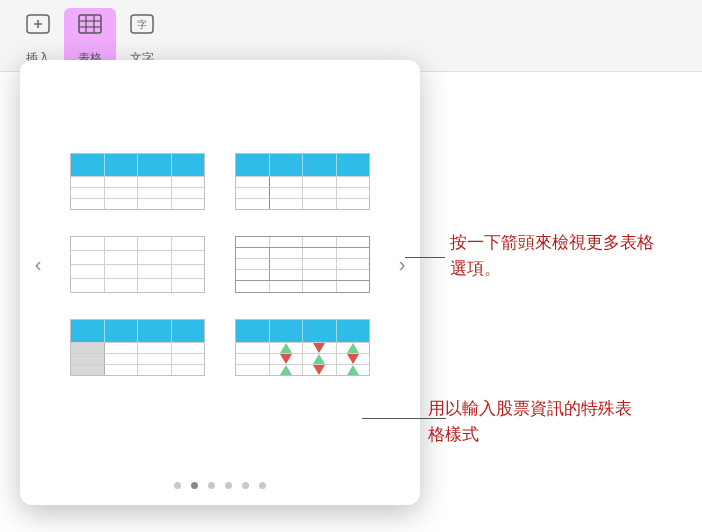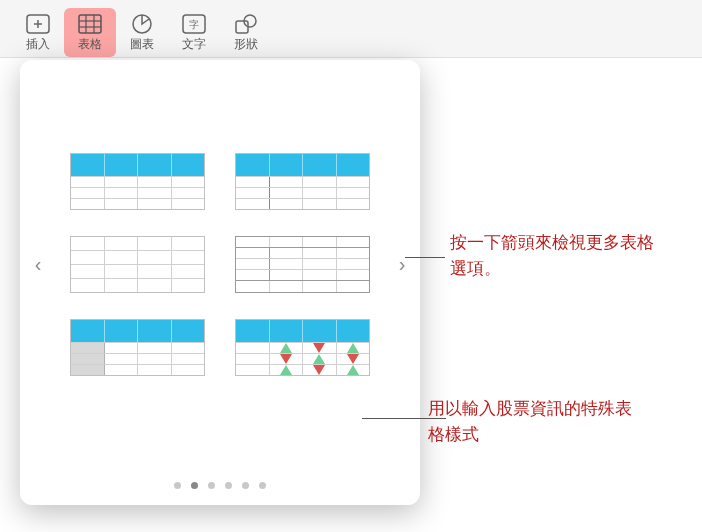--- a/index.html
+++ b/index.html
@@ -19,34 +19,34 @@
     }
     .toolbar-item {
       display: flex;
       flex-direction: column;
       align-items: center;
       padding: 4px 12px;
       cursor: pointer;
       border-radius: 6px;
     }
     .toolbar-item.active {
-      background: #fca5a5;
+      background: #f0abfc;
     }
     .toolbar-icon {
       width: 28px;
       height: 24px;
       display: flex;
       align-items: center;
       justify-content: center;
       color: #555;
     }
     .toolbar-label {
       font-size: 12px;
       color: #555;
-      margin-top: 0;
+      margin-top: 14px;
     }
     .popover {
       position: absolute;
       top: 60px;
       left: 20px;
       width: 400px;
       height: 445px;
       background: #fff;
       border-radius: 12px;
       box-shadow: 0 8px 30px rgba(0,0,0,0.25);
@@ -179,44 +179,26 @@
           <line x1="1" y1="7" x2="23" y2="7" stroke="#555" stroke-width="1.2"></line>
           <line x1="1" y1="13" x2="23" y2="13" stroke="#555" stroke-width="1.2"></line>
           <line x1="8" y1="1" x2="8" y2="19" stroke="#555" stroke-width="1.2"></line>
           <line x1="16" y1="1" x2="16" y2="19" stroke="#555" stroke-width="1.2"></line>
         </svg>
     </div>
     <div class="toolbar-label">表格</div>
   </div>
   <div class="toolbar-item">
     <div class="toolbar-icon">
-      <svg width="22" height="22" viewBox="0 0 22 22">
-          <circle cx="11" cy="11" r="9" fill="none" stroke="#666" stroke-width="1.5"></circle>
-          <path d="M11 2 L11 11 L18 6" fill="none" stroke="#666" stroke-width="1.5"></path>
-        </svg>
-    </div>
-    <div class="toolbar-label">圖表</div>
-  </div>
-  <div class="toolbar-item">
-    <div class="toolbar-icon">
       <svg width="24" height="20" viewBox="0 0 24 20">
           <rect x="1" y="1" width="22" height="18" rx="3" fill="none" stroke="#666" stroke-width="1.5"></rect>
           <text x="12" y="14" text-anchor="middle" font-size="10" fill="#666">字</text>
         </svg>
     </div>
     <div class="toolbar-label">文字</div>
-  </div>
-  <div class="toolbar-item">
-    <div class="toolbar-icon">
-      <svg width="24" height="22" viewBox="0 0 24 22">
-          <rect x="2" y="8" width="12" height="12" rx="2" fill="none" stroke="#666" stroke-width="1.5"></rect>
-          <circle cx="16" cy="8" r="6" fill="none" stroke="#666" stroke-width="1.5"></circle>
-        </svg>
-    </div>
-    <div class="toolbar-label">形狀</div>
   </div>
 </div>
 
 <div class="popover">
   <div class="popover-body">
     <div class="nav-arrow">
       <span>‹</span>
     </div>
     <div class="grid">
 

